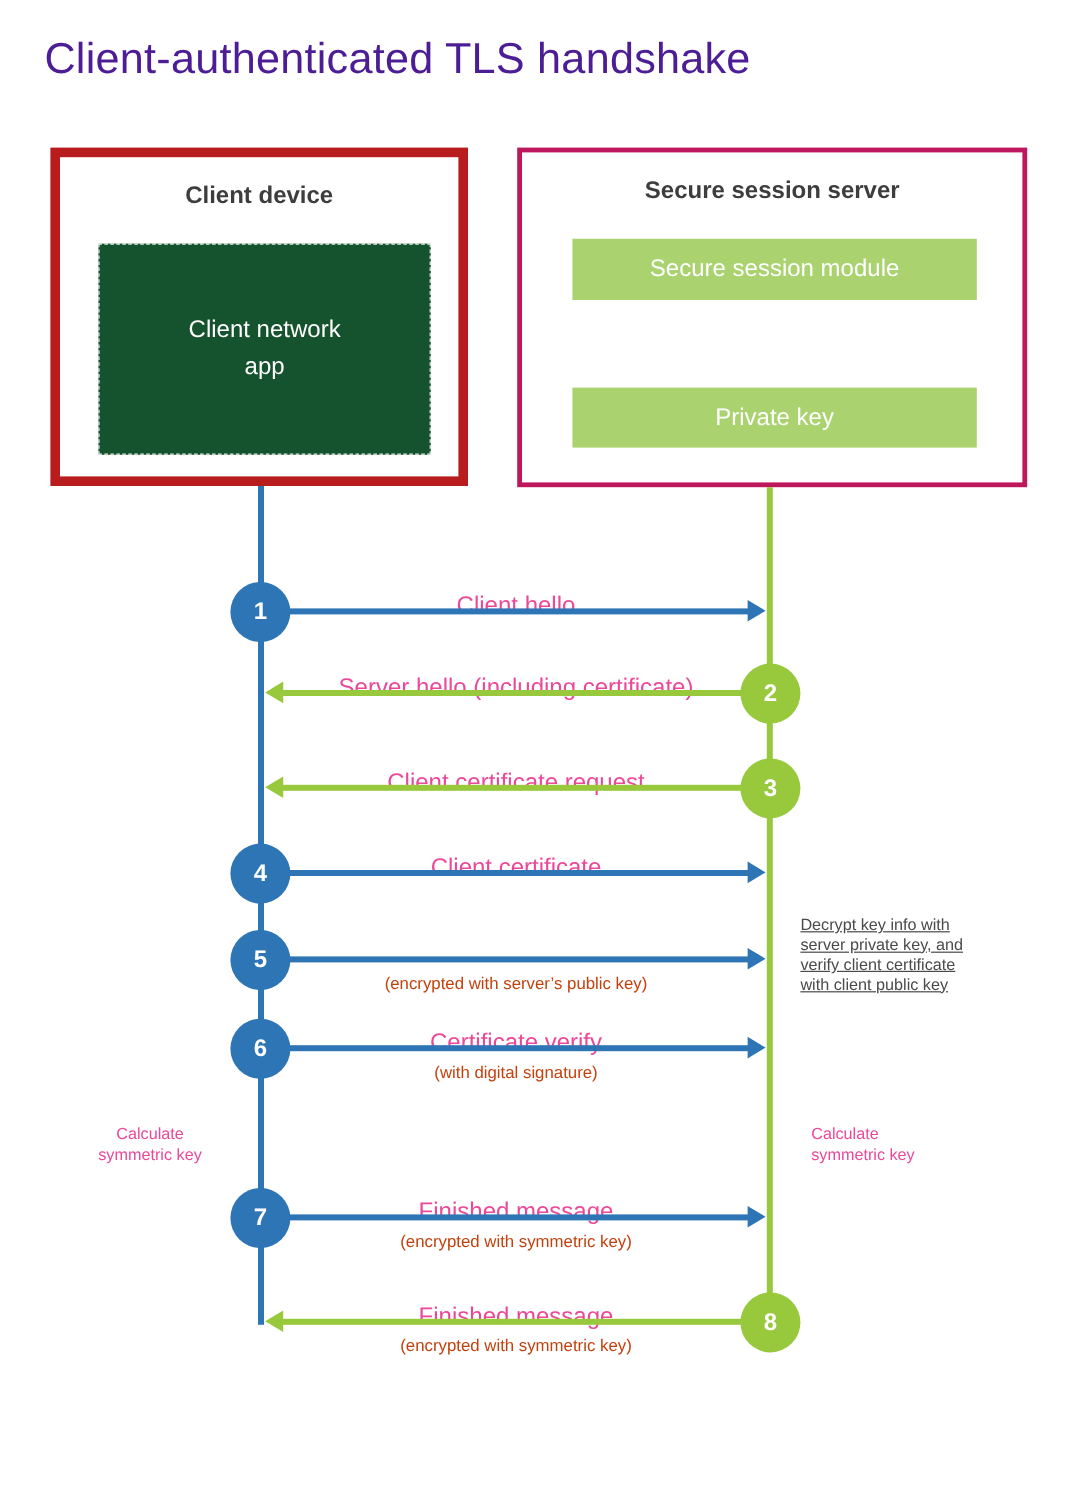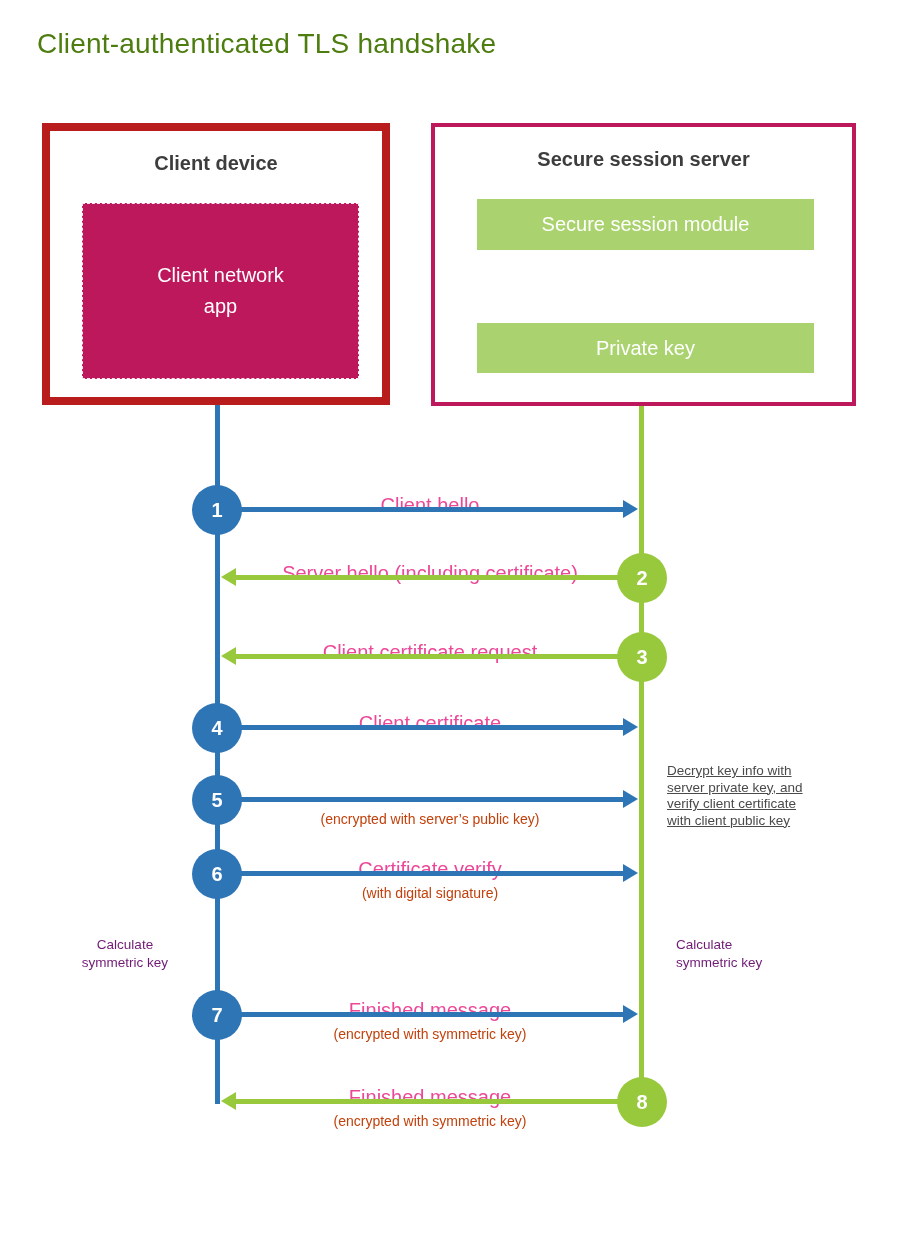--- a/index.html
+++ b/index.html
@@ -1,28 +1,28 @@
 <!DOCTYPE html>
 <html><head>
 <meta charset="utf-8">
 <style>
   html,body{margin:0;padding:0;background:#ffffff;}
   body{font-family:"Liberation Sans","DejaVu Sans",sans-serif;}
   #canvas{position:relative;width:900px;height:1256px;background:#fff;overflow:hidden;}
 
-  .page-title{position:absolute;left:37px;top:28px;font-size:28px;font-weight:300;
-    color:#4d7c0f;letter-spacing:.2px;}
+  .page-title{position:absolute;left:37px;top:28px;font-size:36px;font-weight:300;
+    color:#4c1d95;letter-spacing:.2px;}
 
   
   .actor-box{position:absolute;background:#fff;box-sizing:border-box;}
   .actor-box.client{left:42px;top:123px;width:348px;height:282px;border:8px solid #b91c1c;}
   .actor-box.server{left:431px;top:123px;width:425px;height:283px;border:4px solid #be185d;}
   .actor-title{position:absolute;left:0;top:21px;width:100%;text-align:center;
     font-size:20px;font-weight:700;color:#3d3d3d;}
-  .app-box{position:absolute;left:32px;top:72px;width:277px;height:176px;background:#be185d;
+  .app-box{position:absolute;left:32px;top:72px;width:277px;height:176px;background:#14532d;
     border:1px dashed rgba(255,255,255,.9);box-sizing:border-box;
     display:flex;align-items:center;justify-content:center;text-align:center;}
   .app-box span{display:inline-block;width:150px;font-size:20px;line-height:1.55;color:#fff;}
   .module-bar{position:absolute;left:42px;width:337px;background:#aad36f;
     display:flex;align-items:center;justify-content:center;
     font-size:20px;color:#fff;}
   .bar-0{top:72px;height:51px;text-align:center;} .bar-1{top:135px;height:50px;} .bar-2{top:196px;height:50px;}
 
   
   .vline{position:absolute;width:5px;z-index:1;}
@@ -47,21 +47,21 @@
   
   .msg{position:absolute;left:240px;width:380px;text-align:center;
     font-size:20px;color:#ec4899;margin-top:12px;}
   .sub{position:absolute;left:240px;width:380px;text-align:center;
     font-size:14px;color:#c2410c;}
 
   
   .note{position:absolute;font-size:13.5px;line-height:16.5px;color:#4a4a4a;
     white-space:pre-line;text-decoration:underline;}
   .note.server-note{left:667px;top:763px;width:170px;text-align:left;}
-  .calc{position:absolute;top:936px;font-size:13.5px;line-height:17.5px;color:#701a75;
+  .calc{position:absolute;top:936px;font-size:13.5px;line-height:17.5px;color:#ec4899;
     white-space:pre-line;}
   .calc.left{left:45px;width:160px;text-align:center;}
   .calc.right{left:676px;width:160px;text-align:left;}
 </style>
 </head>
 <body>
 
 <div id="canvas">
 
   <div class="page-title">Client-authenticated TLS handshake</div>

